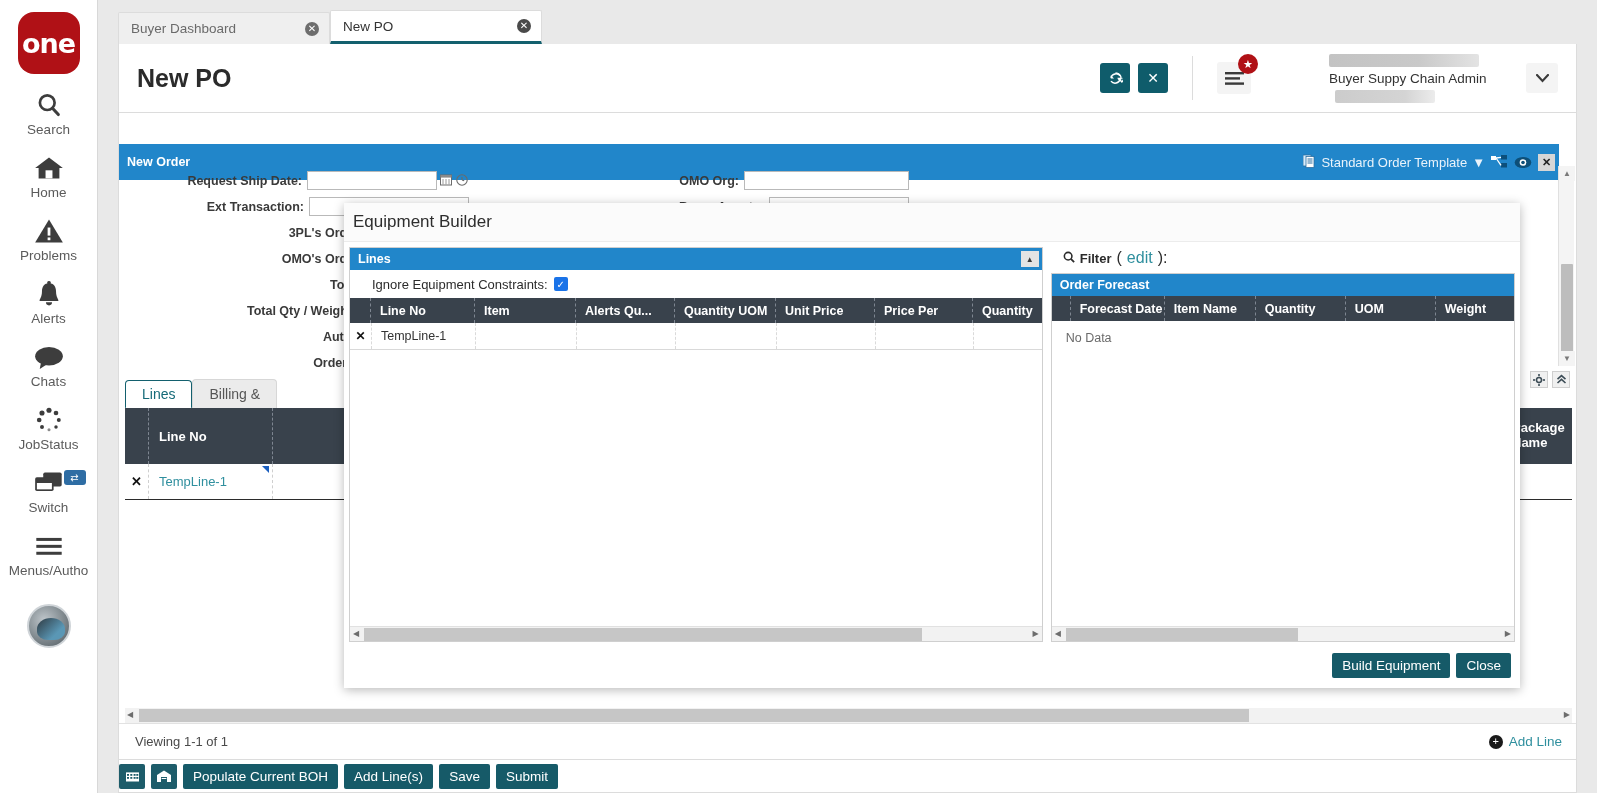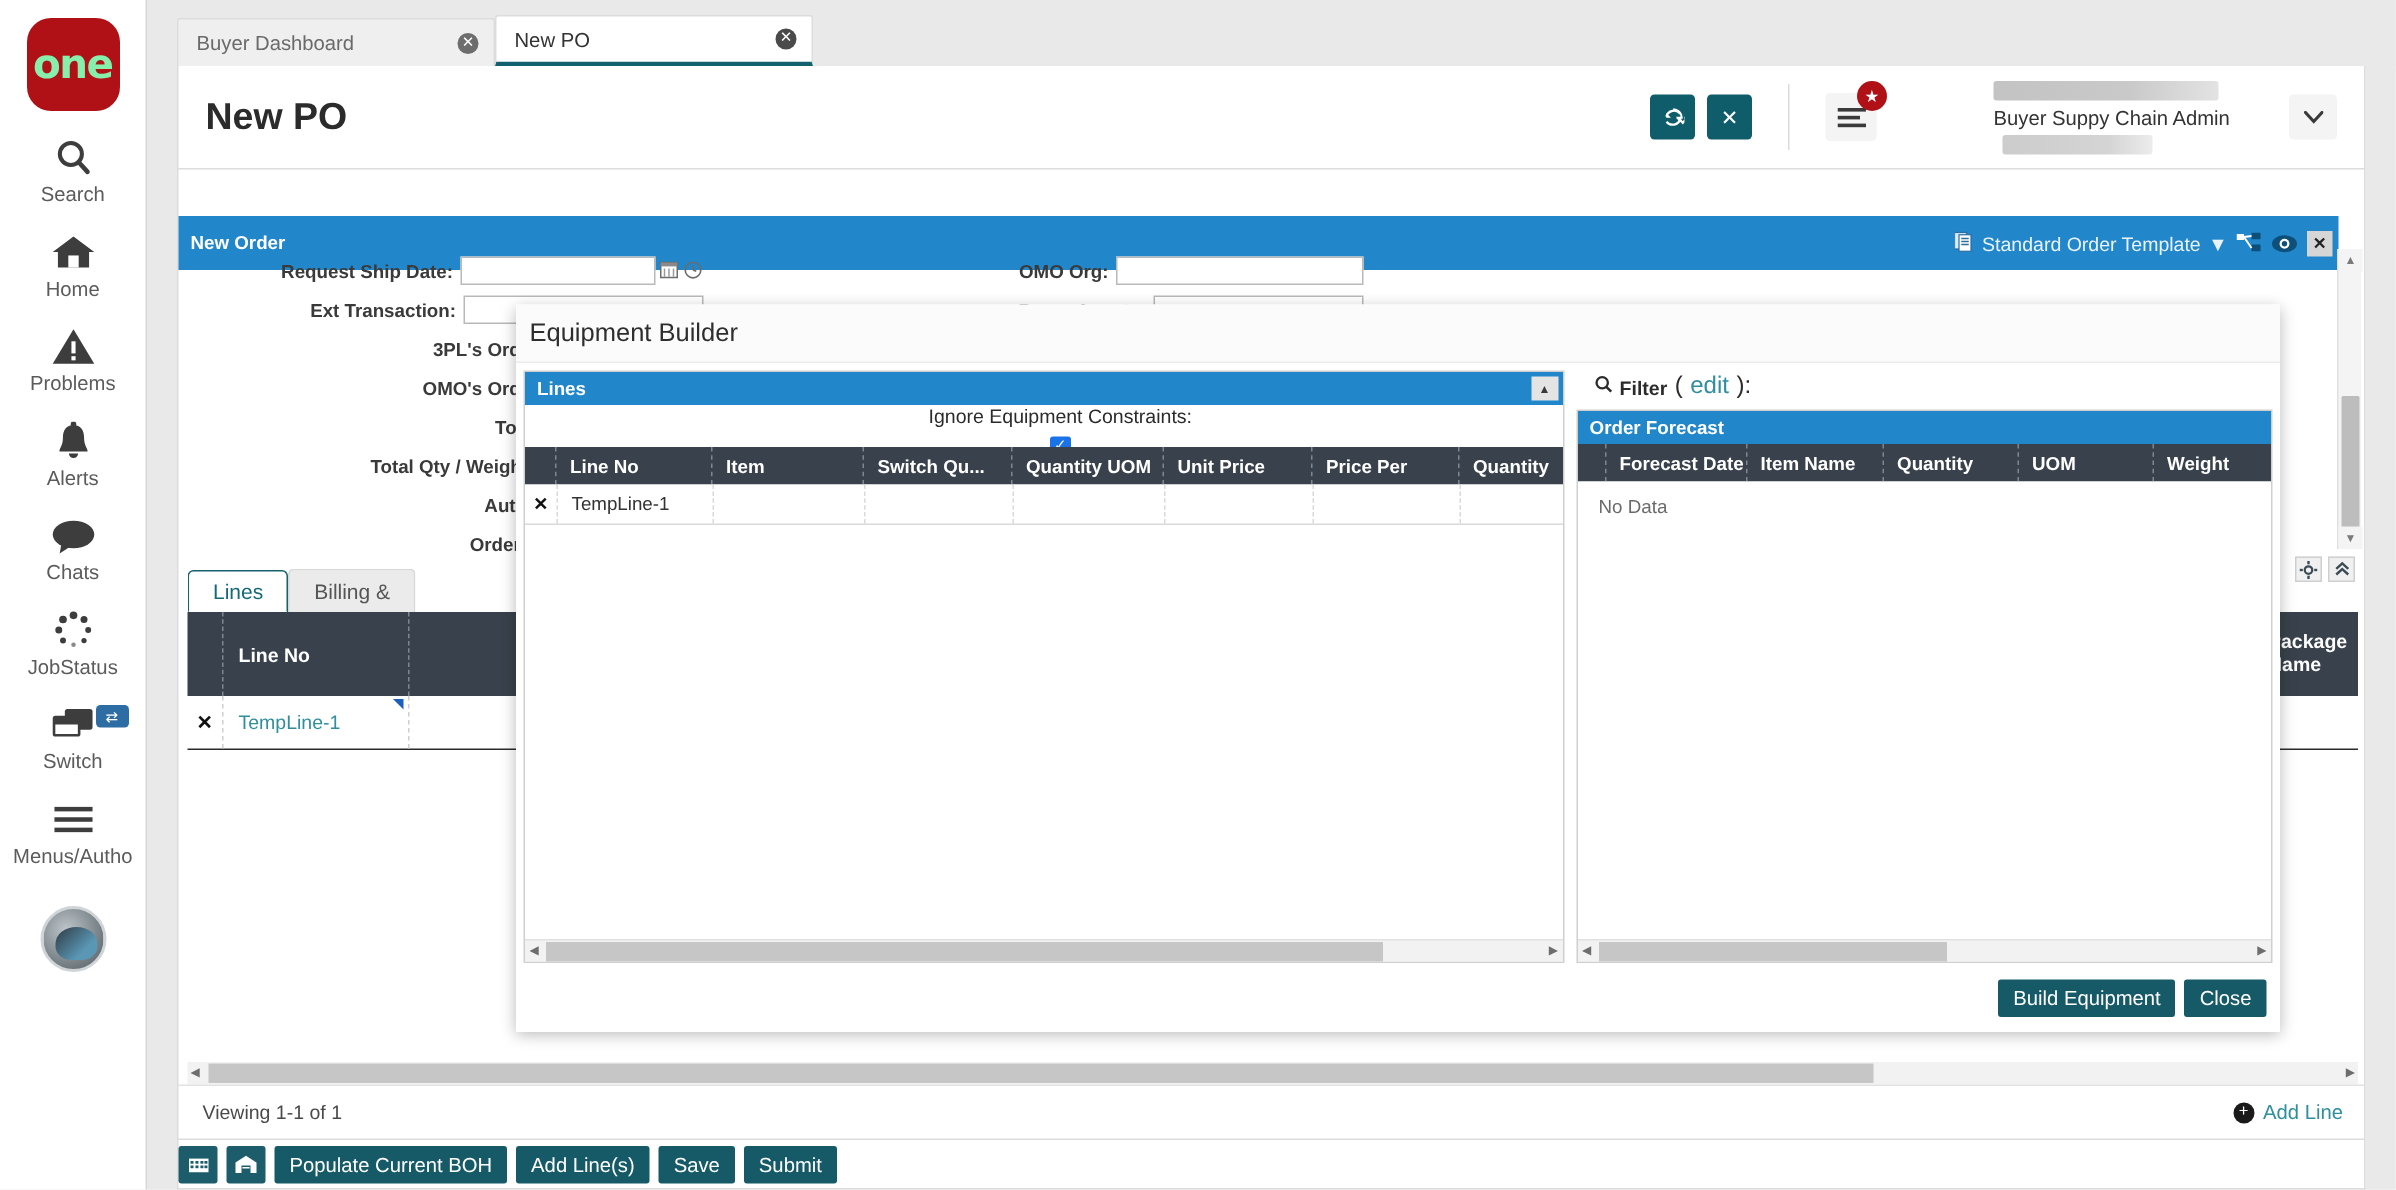--- a/index.html
+++ b/index.html
@@ -17,21 +17,21 @@
     width: 98px; height: 793px;
     background: #ffffff;
     border-right: 1px solid #d8d8d8;
     display: flex; flex-direction: column; align-items: center;
     z-index: 5;
   }
   .brand-logo {
     width: 62px; height: 62px; margin-top: 12px;
     background: #b01116; border-radius: 16px;
     display: flex; align-items: center; justify-content: center;
-    color: #86efac; font-size: 27px; font-weight: bold; letter-spacing: -1px;
+    color: #ffffff; font-size: 27px; font-weight: bold; letter-spacing: -1px;
     font-family: "DejaVu Sans", sans-serif;
   }
   .rail-item {
     width: 98px; margin-top: 16px;
     display: flex; flex-direction: column; align-items: center;
     color: #555; cursor: pointer; position: relative;
   }
   .rail-icon { height: 30px; display:flex; align-items:center; justify-content:center; }
   .rail-icon svg { display:block; }
   .rail-label { font-size: 13.5px; color: #5b5b5b; margin-top: 2px; }
@@ -205,21 +205,21 @@
   .panel { background:#fff; border:1px solid #cfcfcf; display:flex; flex-direction:column; }
   #lines-panel { width: 695px; }
 
   .panel-blue-head {
     height: 22px; background:#2186ca; color:#fff; display:flex; align-items:center;
   }
   .panel-blue-title { font-size:12.5px; font-weight:bold; margin-left:8px; }
   .collapse-btn { margin-left:auto; margin-right:3px; width:18px;height:16px; background:#e4e4e4;
      color:#3a3a3a; display:flex; align-items:center; justify-content:center; font-size:8px; cursor:pointer;}
 
-  #ignore-row { height: 28px; display:flex; align-items:center; padding-left: 22px; gap:6px;flex-direction:column; }
+  #ignore-row { height: 28px; display:flex; align-items:center; padding-left: 22px; gap:6px; }
   #ignore-label { font-size:13px; color:#2b2b2b; }
   .chk { width:14px; height:14px; background:#1a73e8; border-radius:2px; color:#fff;
      display:flex; align-items:center; justify-content:center; font-size:10px; cursor:pointer; }
 
   .grid-head { display:flex; height: 25px; background:#39424c; color:#fff; }
   .gh-cell { display:flex; align-items:center; padding:0 9px; font-size:12.5px; font-weight:bold;
      border-right:1px dashed #7e8691; overflow:hidden; white-space:nowrap;}
   .grid-row { display:flex; height: 27px; background:#fff; border-bottom:1px solid #d9d9d9;}
   .gr-cell { display:flex; align-items:center; padding:0 9px; font-size:12.5px; color:#333;
      border-right:1px dashed #dadada; overflow:hidden; white-space:nowrap;}
@@ -585,21 +585,21 @@
 
         <div id="ignore-row">
           <span id="ignore-label">Ignore Equipment Constraints:</span>
           <span class="chk">✓</span>
         </div>
 
         <div class="grid-head">
           <div class="gh-cell" style="width:21px;"></div>
           <div class="gh-cell" style="width:104px;">Line No</div>
           <div class="gh-cell" style="width:101px;">Item</div>
-          <div class="gh-cell" style="width:99px;">Switch Qu...</div>
+          <div class="gh-cell" style="width:99px;">Alerts Qu...</div>
           <div class="gh-cell" style="width:101px;">Quantity UOM</div>
           <div class="gh-cell" style="width:99px;">Unit Price</div>
           <div class="gh-cell" style="width:98px;">Price Per</div>
           <div class="gh-cell" style="flex:1; border-right:none;">Quantity</div>
         </div>
 
         <div class="grid-row">
           <div class="row-x">✕</div>
           <div class="gr-cell" style="width:104px;">TempLine-1</div>
           <div class="gr-cell" style="width:101px;"></div>

